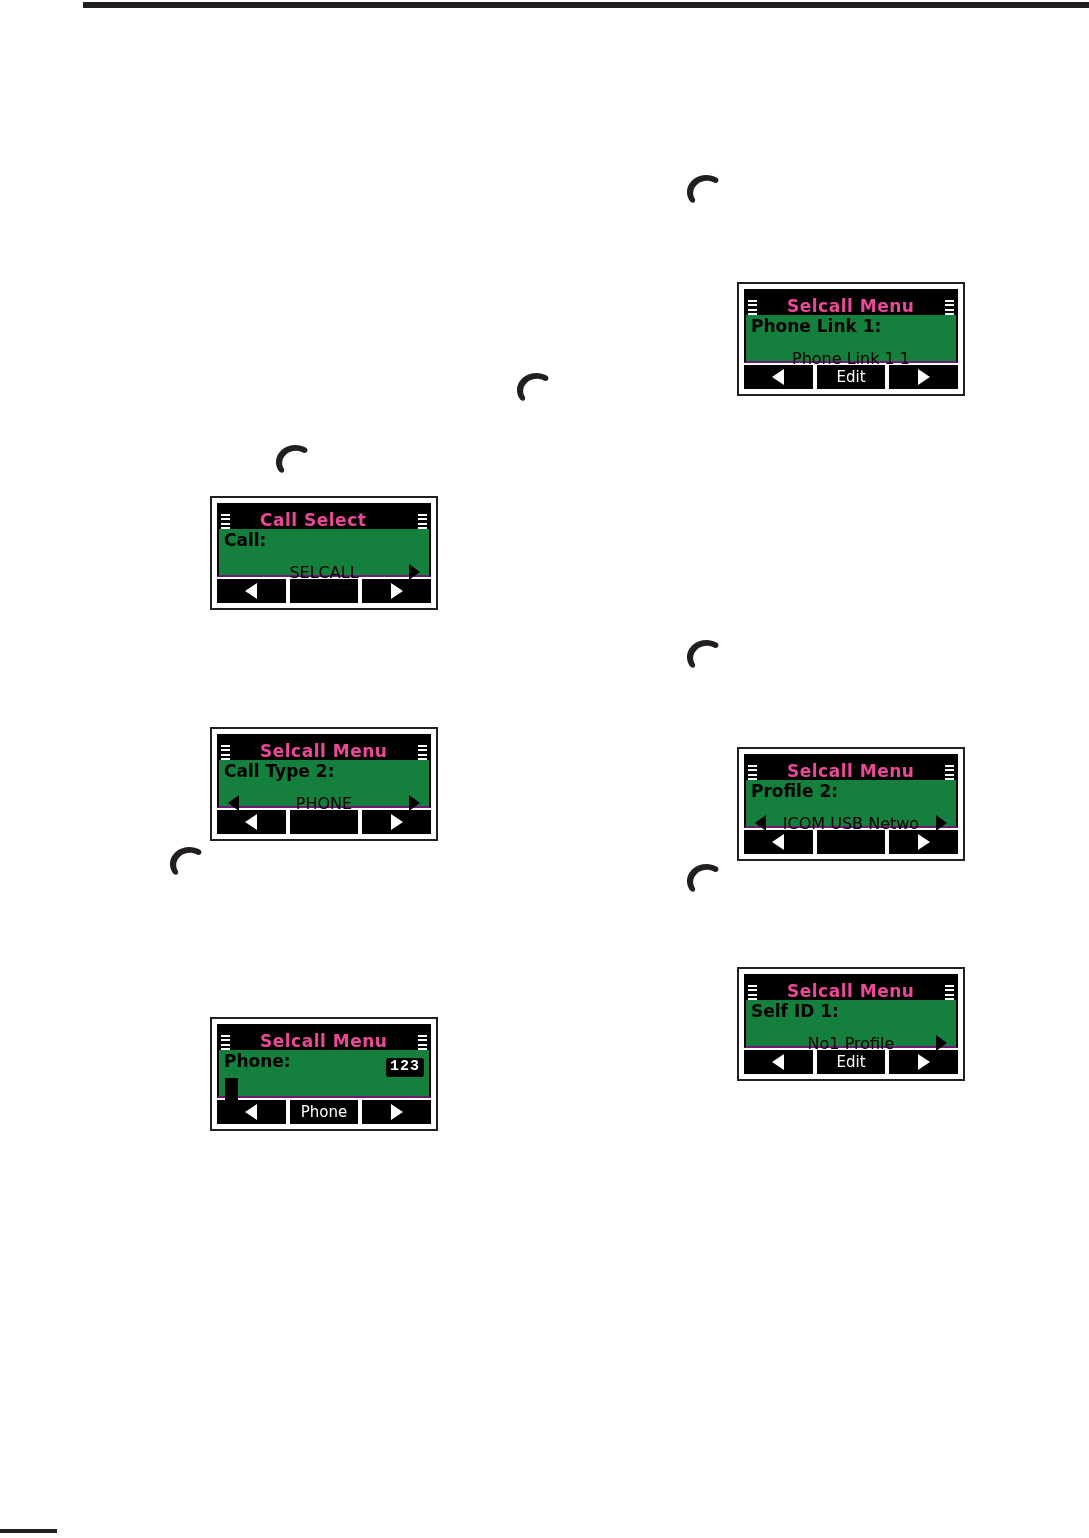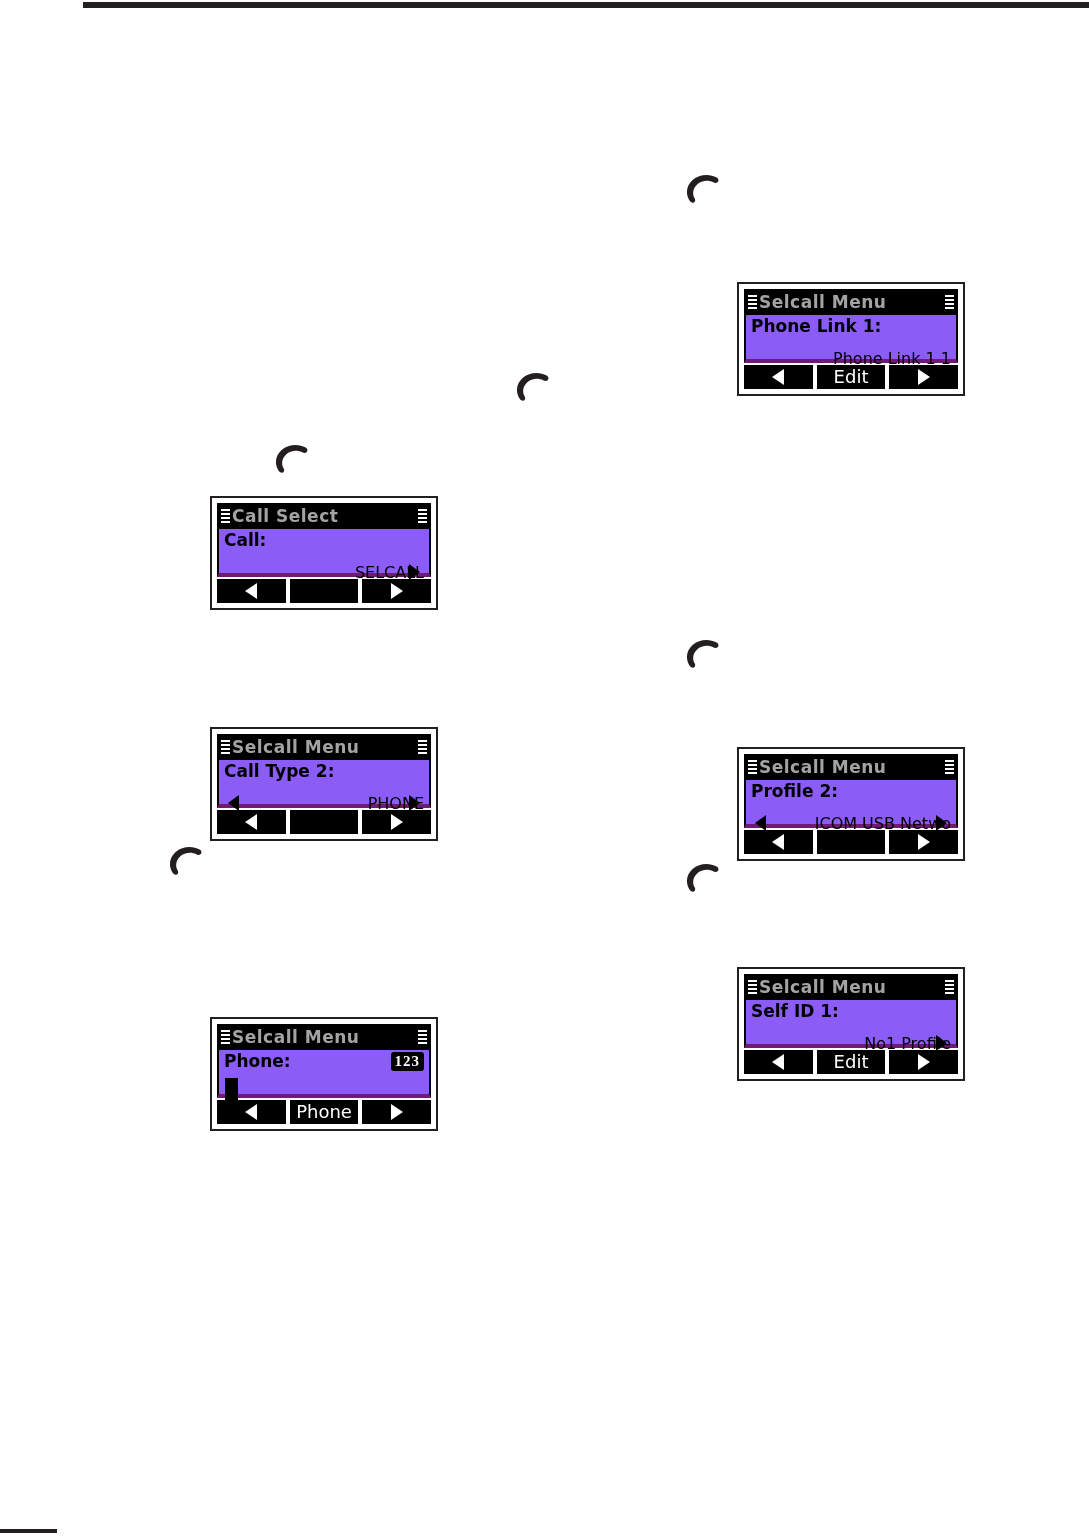--- a/index.html
+++ b/index.html
@@ -55,26 +55,27 @@
     height: 100%;
     box-sizing: border-box;
     display: flex;
     flex-direction: column;
     background: #ffffff;
   }
 
   
   .lcd-title {
     background: #000000;
-    color: #a3a3a3;
+    color: #ec4899;
     height: 26px;
     display: flex;
-    align-items: center;
+    align-items: flex-end;
     padding: 0 4px;
     box-sizing: border-box;
+    gap: 28px;
   }
   .lcd-title-text {
     flex: 1;
     font-family: "DejaVu Sans", sans-serif;
     font-weight: bold;
     font-size: 17px;
     letter-spacing: 0.5px;
     line-height: 1;
     white-space: nowrap;
     padding-left: 2px;
@@ -91,58 +92,59 @@
     display: block;
     height: 2px;
     background: #ffffff;
   }
 
   
   .lcd-body {
     flex: 1;
     border-left: 2px solid #000;
     border-right: 2px solid #000;
-    border-bottom: 4px solid #701a75;
+    border-bottom: 2px solid #701a75;
     box-sizing: border-box;
     position: relative;
-    background: #8b5cf6;
+    background: #15803d;
     padding: 2px 5px 0 5px;
   }
   .lcd-label {
     font-family: "DejaVu Sans", sans-serif;
     font-weight: bold;
     font-size: 17px;
     color: #000;
     line-height: 1.15;
     white-space: nowrap;
   }
   .lcd-row-top {
     display: flex;
     align-items: flex-start;
     justify-content: space-between;
   }
   .badge-invert {
     background: #000000;
     color: #ffffff;
-    font-family: Liberation Serif, serif;
+    font-family: Liberation Mono, monospace;
     font-weight: bold;
     font-size: 15px;
     padding: 1px 4px;
     border-radius: 3px;
     line-height: 1.1;
     letter-spacing: 1px;
+    margin-top: 6px;
   }
   .lcd-value-row {
     position: absolute;
     left: 5px;
     right: 5px;
     top: 30px;
     display: flex;
     align-items: center;
-    justify-content: flex-end;
+    justify-content: center;
     height: 26px;
   }
   .lcd-value {
     font-family: "DejaVu Sans", sans-serif;
     font-size: 16px;
     color: #000;
     text-align: center;
     white-space: nowrap;
   }
   .arrow-l, .arrow-r {
@@ -180,21 +182,21 @@
     margin-top: 2px;
   }
   .softkey {
     flex: 1;
     background: #000000;
     color: #ffffff;
     display: flex;
     align-items: center;
     justify-content: center;
     font-family: "DejaVu Sans", sans-serif;
-    font-size: 18px;
+    font-size: 15px;
     font-weight: normal;
     line-height: 1;
     text-align: right;
   }
   .sk-tri-l {
     width: 0; height: 0;
     border-top: 8px solid transparent;
     border-bottom: 8px solid transparent;
     border-right: 12px solid #fff;
   }

